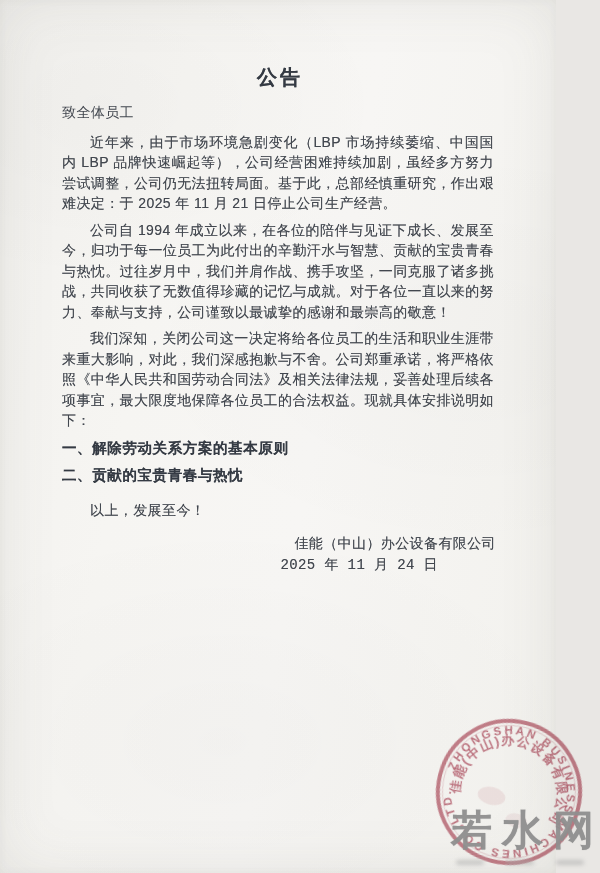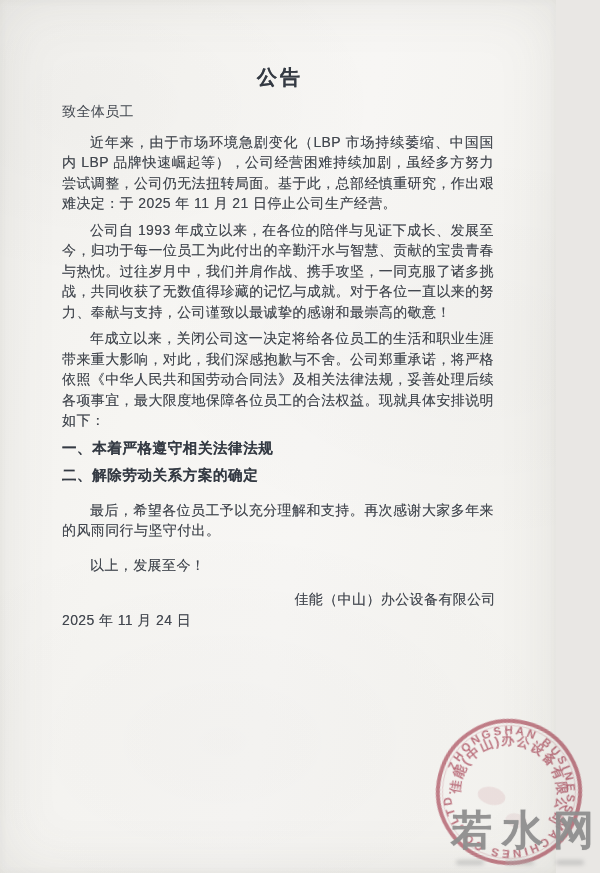--- a/index.html
+++ b/index.html
@@ -35,44 +35,45 @@
     margin:0 0 12px 0;
     text-align:center;
     font-size:20px;
     line-height:26px;
     font-weight:700;
     letter-spacing:3px;
     color:var(--heading);
     text-shadow:0 0 0.6px rgba(52,58,67,0.7);
   }
   p{margin:0;}
-  .salutation{margin:0 0 9px 0;font-family:Liberation Mono, monospace;}
+  .salutation{margin:0 0 9px 0;}
   .para{
     text-indent:2em;
     text-align:justify;
     margin:0 4px 6px 0;
     text-shadow:0 0 0.5px rgba(66,71,79,0.55);
   }
   .sec-heading{
     margin:7px 0 0 0;
     font-size:14.5px;
     font-weight:700;
     color:var(--heading);
     letter-spacing:0.6px;
     text-shadow:0 0 0.6px rgba(52,58,67,0.65);
   }
   .closing{margin-top:14px;}
   .final-line{margin-top:14px;}
-  .signature{margin-top:14px;}
+  .signature{margin-top:14px;font-family:Liberation Mono, monospace;}
   .signature .company{
     text-align:right;
     padding-right:2px;
     text-shadow:0 0 0.5px rgba(66,71,79,0.55);
   }
   .signature .date{
+    text-align:right;
     padding-right:60px;
     text-shadow:0 0 0.5px rgba(66,71,79,0.55);
   }
   .seal{
     position:absolute;
     left:431px;top:714px;
     width:156px;height:156px;
     transform:rotate(14deg);
     mix-blend-mode:multiply;
     opacity:0.88;
@@ -104,29 +105,28 @@
 </head>
 <body>
 
 <div class="page">
 
   <h1 class="title">公告</h1>
 
   <p class="salutation">致全体员工</p>
 
   <p class="para">近年来，由于市场环境急剧变化（LBP 市场持续萎缩、中国国内 LBP 品牌快速崛起等），公司经营困难持续加剧，虽经多方努力尝试调整，公司仍无法扭转局面。基于此，总部经慎重研究，作出艰难决定：于 2025 年 11 月 21 日停止公司生产经营。</p>
-  <p class="para">公司自 1993 年成立以来，在各位的陪伴与见证下成长、发展至今，归功于每一位员工为此付出的辛勤汗水与智慧、贡献的宝贵青春与热忱。过往岁月中，我们并肩作战、携手攻坚，一同克服了诸多挑战，共同收获了无数值得珍藏的记忆与成就。对于各位一直以来的努力、奉献与支持，公司谨致以最诚挚的感谢和最崇高的敬意！</p>
-  <p class="para">年成立以来，关闭公司这一决定将给各位员工的生活和职业生涯带来重大影响，对此，我们深感抱歉与不舍。公司郑重承诺，将严格依照《中华人民共和国劳动合同法》及相关法律法规，妥善处理后续各项事宜，最大限度地保障各位员工的合法权益。现就具体安排说明如下：</p>
+  <p class="para">公司自 1994 年成立以来，在各位的陪伴与见证下成长、发展至今，归功于每一位员工为此付出的辛勤汗水与智慧、贡献的宝贵青春与热忱。过往岁月中，我们并肩作战、携手攻坚，一同克服了诸多挑战，共同收获了无数值得珍藏的记忆与成就。对于各位一直以来的努力、奉献与支持，公司谨致以最诚挚的感谢和最崇高的敬意！</p>
+  <p class="para">我们深知，关闭公司这一决定将给各位员工的生活和职业生涯带来重大影响，对此，我们深感抱歉与不舍。公司郑重承诺，将严格依照《中华人民共和国劳动合同法》及相关法律法规，妥善处理后续各项事宜，最大限度地保障各位员工的合法权益。现就具体安排说明如下：</p>
 
-  <h2 class="sec-heading">一、本着严格遵守相关法律法规</h2>
+  <h2 class="sec-heading">一、解除劳动关系方案的基本原则</h2>
 
-  <h2 class="sec-heading">二、解除劳动关系方案的确定</h2>
+  <h2 class="sec-heading">二、贡献的宝贵青春与热忱</h2>
 
 
-  <p class="para closing">最后，希望各位员工予以充分理解和支持。再次感谢大家多年来的风雨同行与坚守付出。</p>
   <p class="para final-line">以上，发展至今！</p>
 
   <div class="signature">
     <p class="company">佳能（中山）办公设备有限公司</p>
     <p class="date">2025 年 11 月 24 日</p>
   </div>
 
   <svg class="seal" viewBox="0 0 156 156" aria-hidden="true">
     <defs>
       <path id="ring-path" d="M 78 78 m -58 0 a 58 58 0 1 1 116 0 a 58 58 0 1 1 -116 0"></path>

